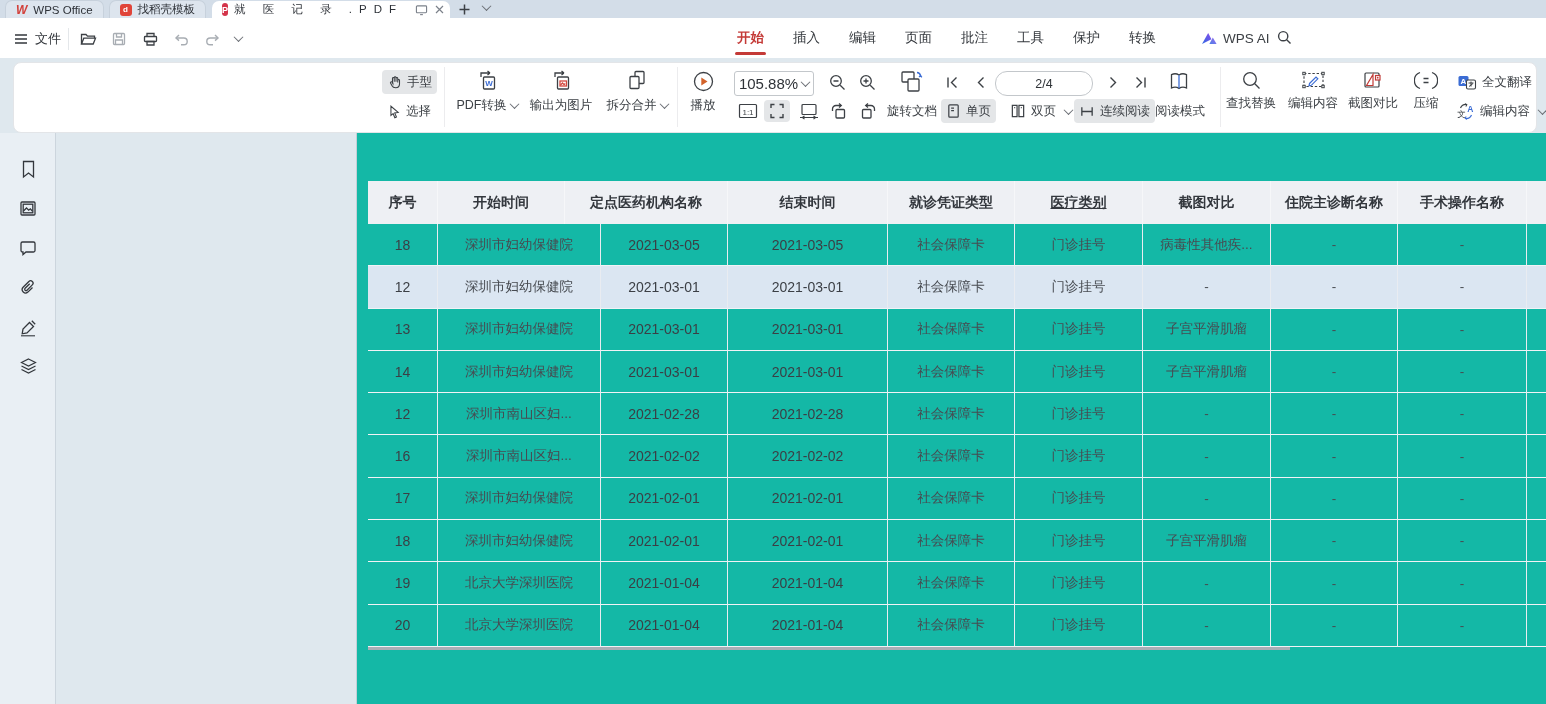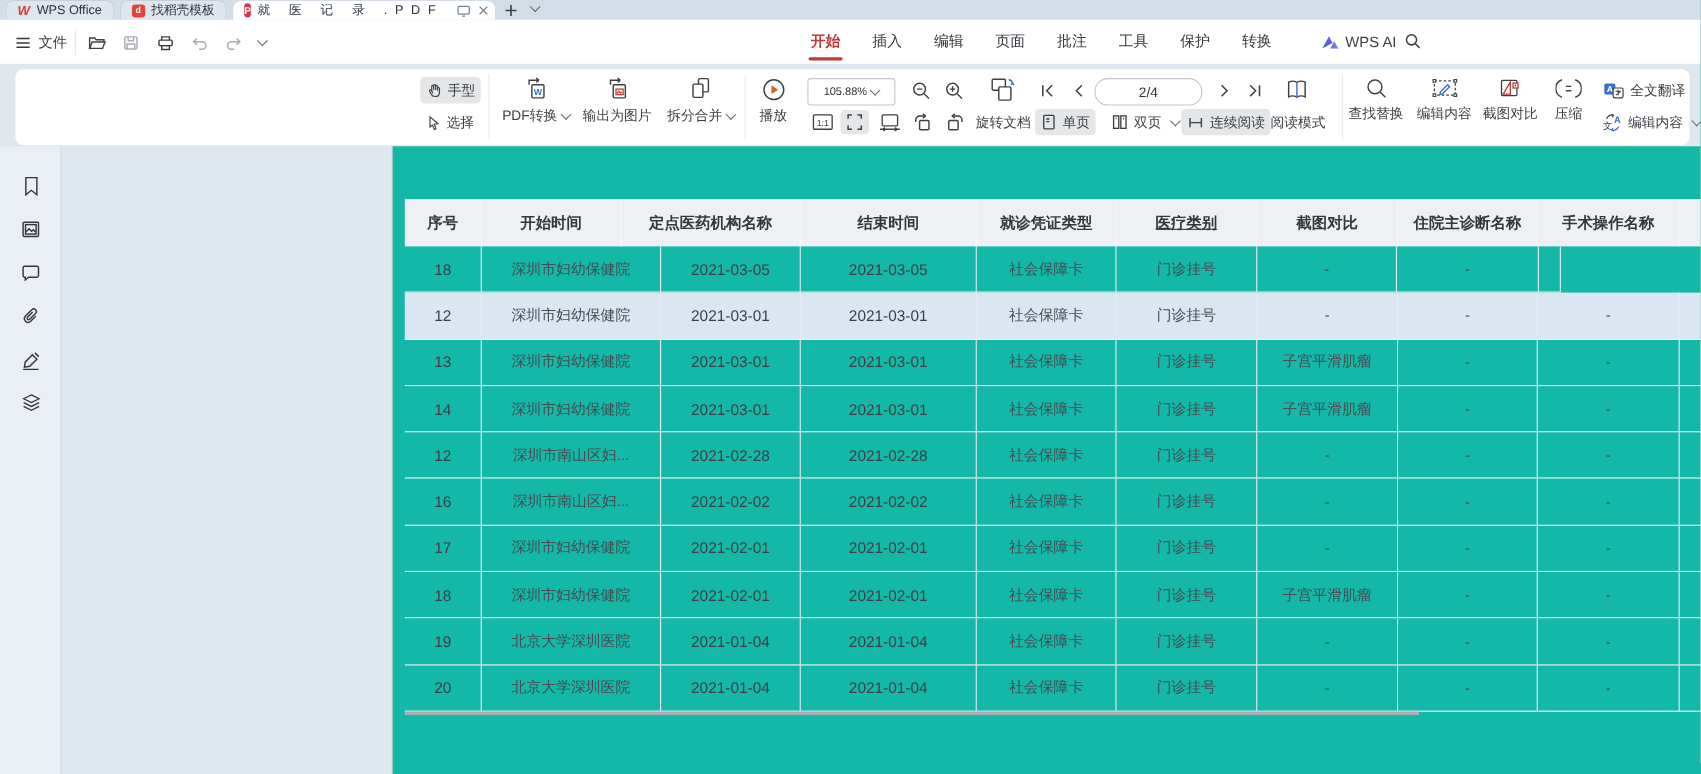--- a/index.html
+++ b/index.html
@@ -27,21 +27,21 @@
   .ribbon .rtab.active::after{content:"";position:absolute;left:-2px;right:-2px;bottom:3px;height:3px;background:#c43a37;border-radius:2px}
   .ai-tab{display:flex;align-items:center;gap:5px}
   
   .panel{left:13px;top:62px;width:1524px;height:71px;background:#fff;border:1px solid #e3e5e8;border-radius:8px;box-sizing:border-box}
   .tbtn{position:absolute;display:flex;align-items:center;gap:5px;font-size:12.5px;color:#3c4045;white-space:nowrap;border-radius:4px;padding:0 5px;height:24px}
   .tbtn.sel{background:#e4e6e8}
   .iconbtn{position:absolute;display:flex;align-items:center;justify-content:center;border-radius:4px}
   .bigtool{position:absolute;width:72px;display:flex;flex-direction:column;align-items:center}
   .bigtool .lbl{font-size:12.5px;color:#3c4045;margin-top:3px;display:flex;align-items:center;white-space:nowrap}
   .pv{position:absolute;top:4px;width:1px;height:60px;background:#ececee}
-  .zoombox{position:absolute;left:720px;top:8px;width:78px;height:23px;border:1px solid #c3c7cb;border-radius:3px;display:flex;align-items:center;justify-content:center;font-size:10px;color:#2f3338;background:#fff}
+  .zoombox{position:absolute;left:720px;top:8px;width:78px;height:23px;border:1px solid #c3c7cb;border-radius:3px;display:flex;align-items:center;justify-content:center;font-size:15px;color:#2f3338;background:#fff}
   .pagebox{position:absolute;left:981px;top:8px;width:96px;height:23px;border:1px solid #c3c7cb;border-radius:12px;display:flex;align-items:center;justify-content:center;font-size:12.5px;color:#2f3338;background:#fff}
   
   .side-strip{left:0;top:133px;bottom:0;width:55px;background:#e9eff4;border-right:1px solid #ccd5dd}
   .side-panel{left:56px;top:133px;bottom:0;width:300px;background:#dfe8ee;border-right:1px solid #c6ced6}
   .sideico{position:absolute;left:17px;width:22px;height:22px;display:flex;align-items:center;justify-content:center}
   
   .page{left:357px;top:133px;right:0;bottom:0;background:#14b8a6}
   .tbl{position:absolute;left:11px;top:48px;width:1179px}
   .trow{display:flex;height:42.3px}
   .trow.head{height:43px;background:#eef0f4}
@@ -459,20 +459,21 @@
         <div class="tcell" style="width: 129px;">手术操作名称</div>
         <div class="tcell" style="width: 20px;"></div>
       </div>
       <div class="trow">
         <div class="tcell serial" style="width: 70px;">18</div>
         <div class="tcell" style="width: 163px;">深圳市妇幼保健院</div>
         <div class="tcell date" style="width: 127px;">2021-03-05</div>
         <div class="tcell date" style="width: 160px;">2021-03-05</div>
         <div class="tcell" style="width: 127px;">社会保障卡</div>
         <div class="tcell" style="width: 128px;">门诊挂号</div>
+        <div class="tcell" style="width: 128px;">病毒性其他疾...</div>
         <div class="tcell" style="width: 127px;">-</div>
         <div class="tcell" style="width: 129px;">-</div>
         <div class="tcell" style="width: 20px;"></div>
       </div>
       <div class="trow selected">
         <div class="tcell serial" style="width: 70px;">12</div>
         <div class="tcell" style="width: 163px;">深圳市妇幼保健院</div>
         <div class="tcell date" style="width: 127px;">2021-03-01</div>
         <div class="tcell date" style="width: 160px;">2021-03-01</div>
         <div class="tcell" style="width: 127px;">社会保障卡</div>

